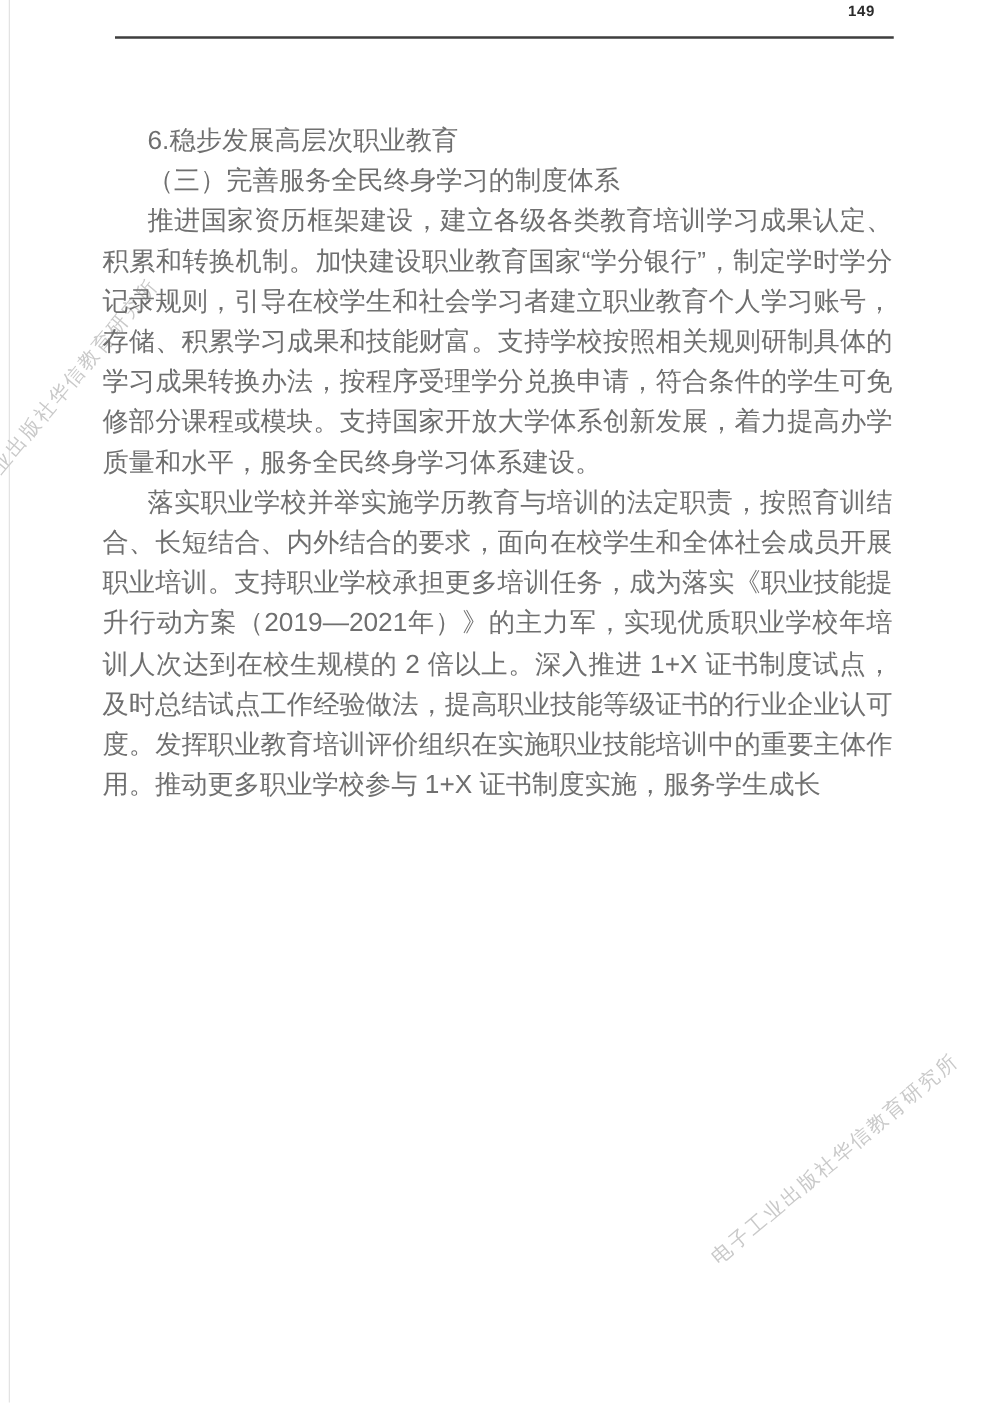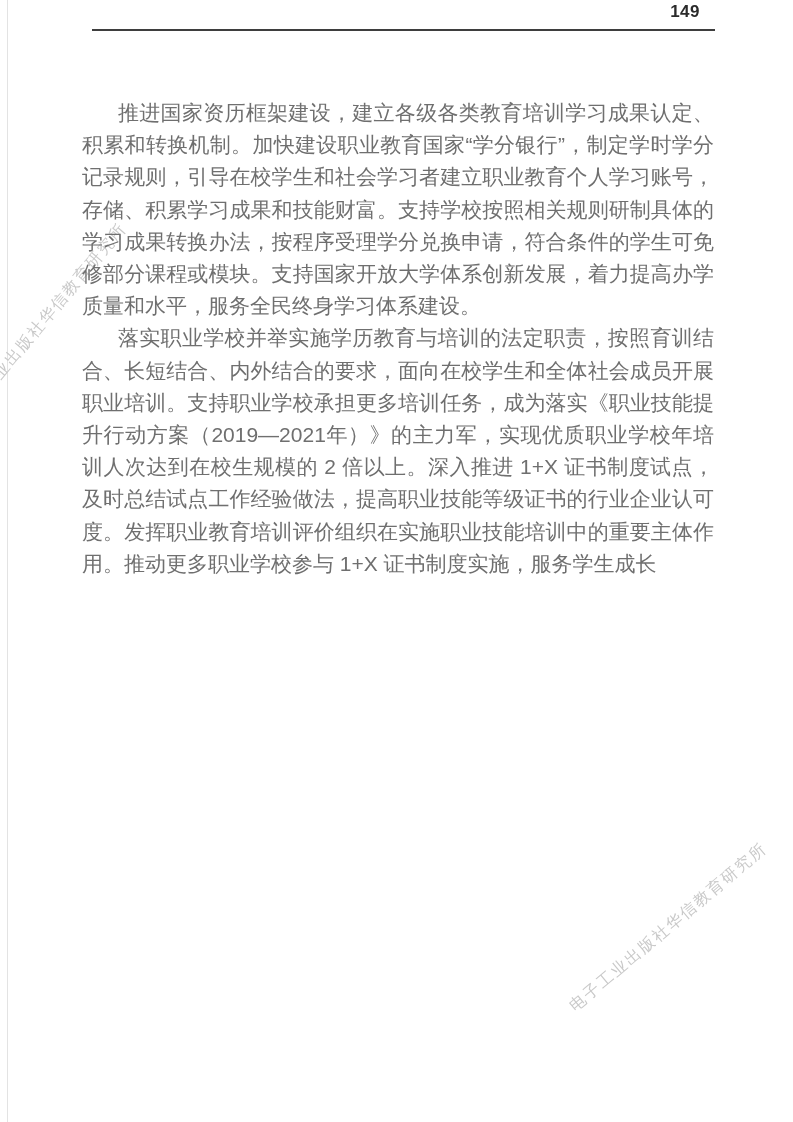--- a/index.html
+++ b/index.html
@@ -24,21 +24,21 @@
     left: 7px;
     top: 0;
     width: 1px;
     height: 100%;
     background: #e3e3e3;
   }
   .page-number {
     position: absolute;
     top: 2px;
     right: 93px;
-    font-size: 17px;
+    font-size: 12px;
     font-weight: 700;
     color: #2b2b2b;
     letter-spacing: 0.5px;
     z-index: 3;
   }
   .header-rule {
     position: absolute;
     top: 29px;
     left: 92px;
     width: 623px;
@@ -94,17 +94,19 @@
 
   <span class="watermark wm-left">电子工业出版社华信教育研究所</span>
 
   <span class="watermark wm-right">电子工业出版社华信教育研究所</span>
 
   <div class="page-number">149</div>
 
   <div class="header-rule"></div>
 
   <div class="content">
+    <p class="indent">6.稳步发展高层次职业教育</p>
+    <p class="indent">（三）完善服务全民终身学习的制度体系</p>
     <p class="indent">推进国家资历框架建设，建立各级各类教育培训学习成果认定、积累和转换机制。加快建设职业教育国家“学分银行”，制定学时学分记录规则，引导在校学生和社会学习者建立职业教育个人学习账号，存储、积累学习成果和技能财富。支持学校按照相关规则研制具体的学习成果转换办法，按程序受理学分兑换申请，符合条件的学生可免修部分课程或模块。支持国家开放大学体系创新发展，着力提高办学质量和水平，服务全民终身学习体系建设。</p>
     <p class="indent">落实职业学校并举实施学历教育与培训的法定职责，按照育训结合、长短结合、内外结合的要求，面向在校学生和全体社会成员开展职业培训。支持职业学校承担更多培训任务，成为落实《职业技能提升行动方案（2019—2021年）》的主力军，实现优质职业学校年培训人次达到在校生规模的 2 倍以上。深入推进 1+X 证书制度试点，及时总结试点工作经验做法，提高职业技能等级证书的行业企业认可度。发挥职业教育培训评价组织在实施职业技能培训中的重要主体作用。推动更多职业学校参与 1+X 证书制度实施，服务学生成长</p>
   </div>
 
 </div>
 
 </body></html>

